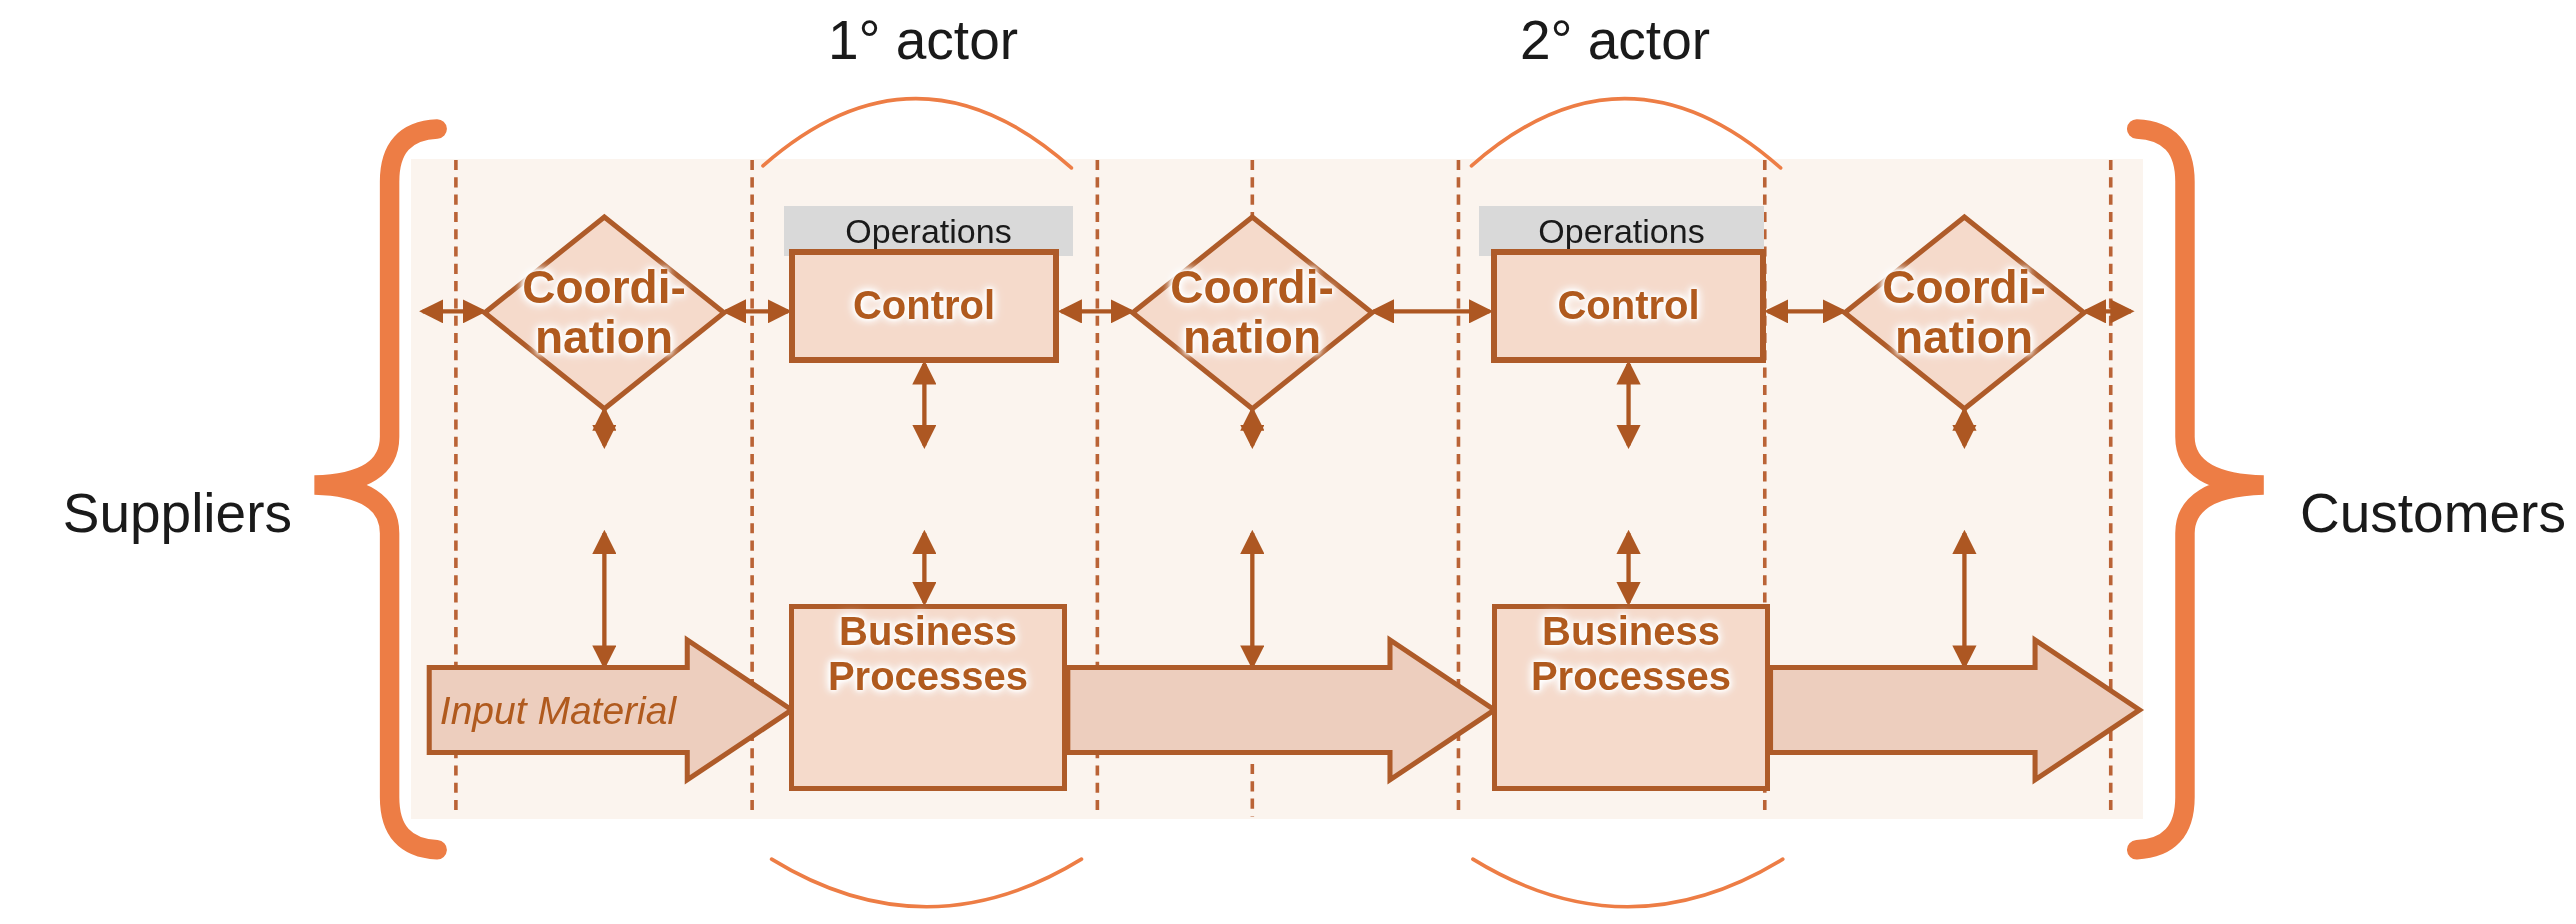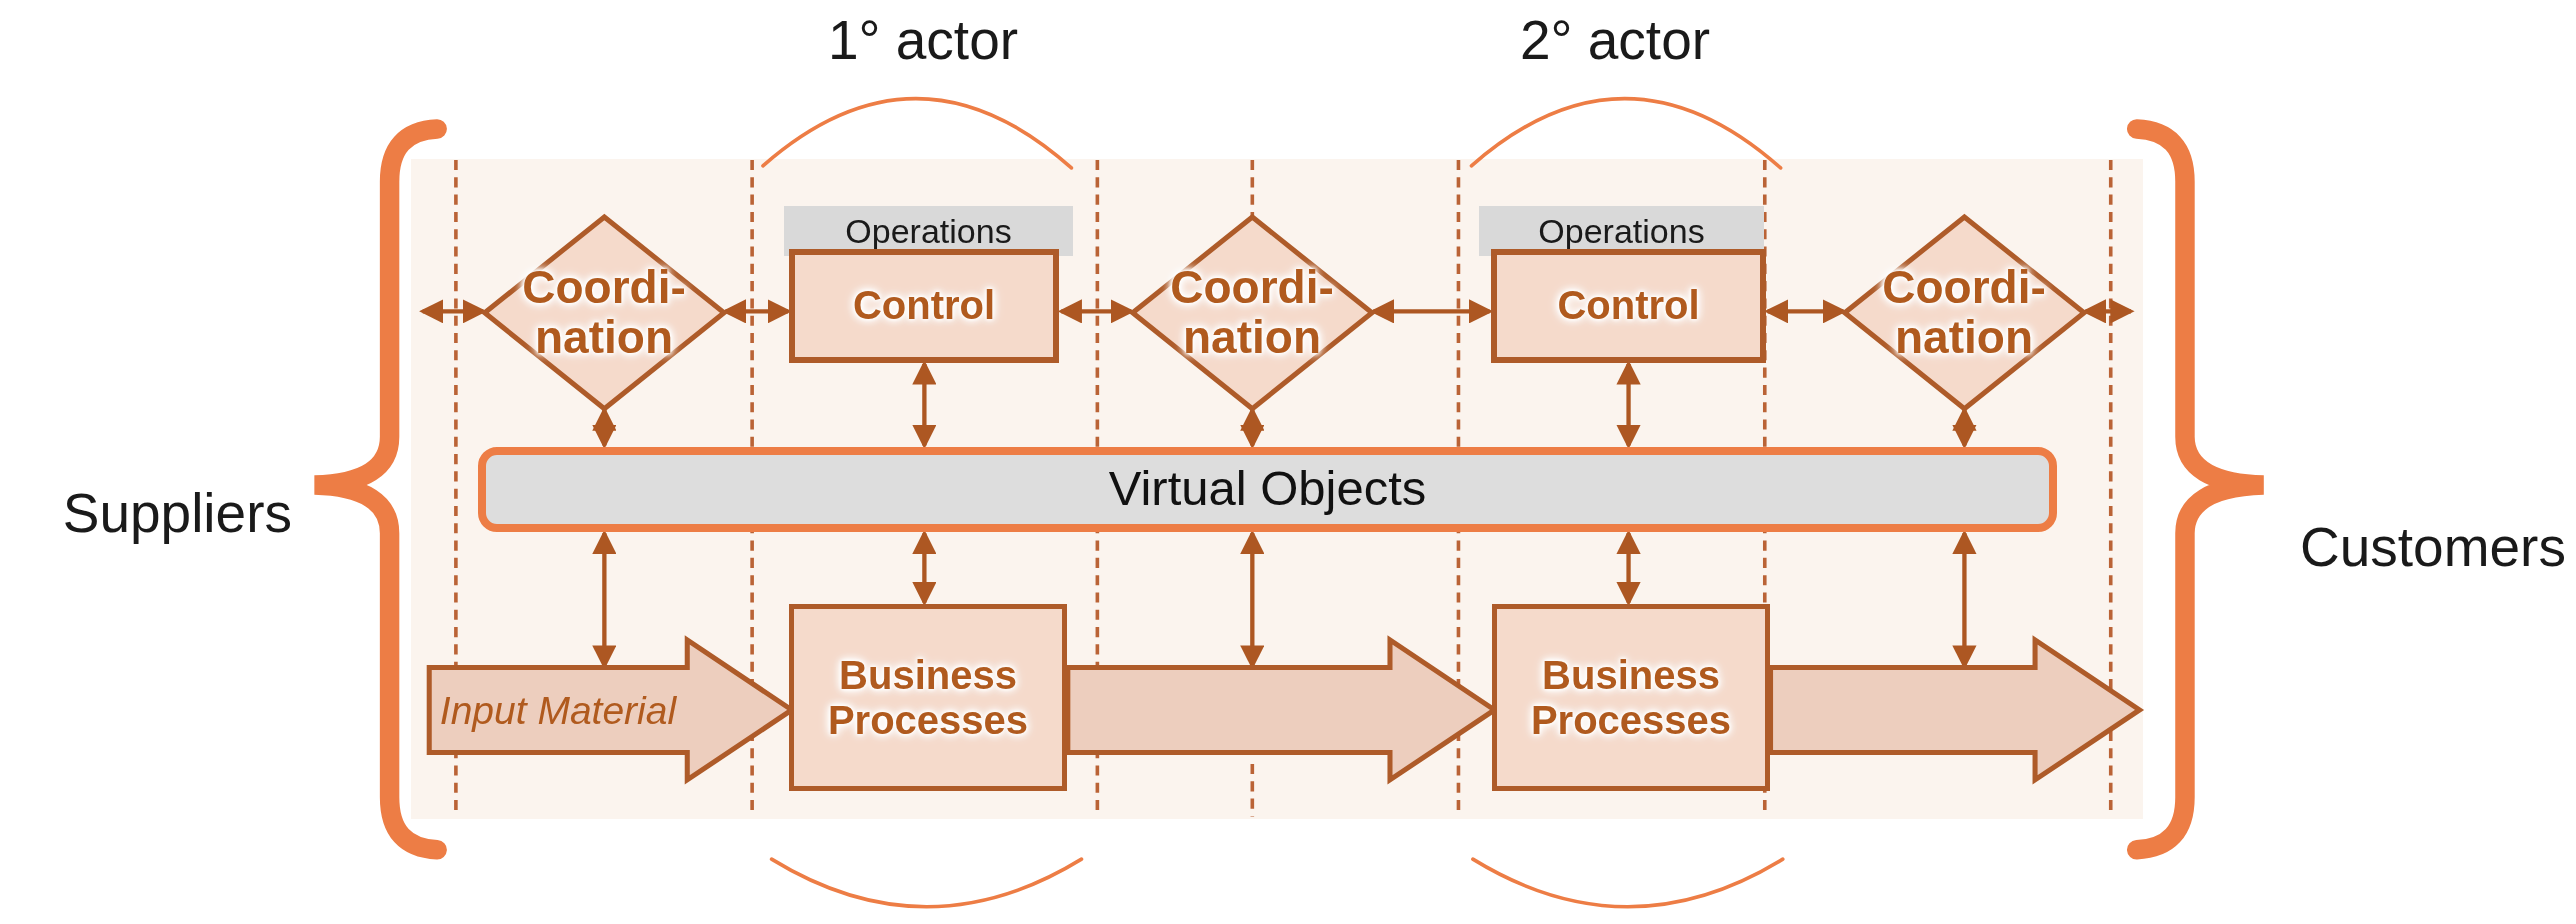--- a/index.html
+++ b/index.html
@@ -18,21 +18,21 @@
   .txt{position:absolute;box-sizing:border-box;text-align:center;white-space:nowrap;}
   .black-big{font-size:55px;color:var(--text-black);}
   .ops{left:0;top:0;background:var(--gray-fill);font-size:34px;color:#1a1a1a;line-height:50px;margin-top:24px;}
   .ctrl{background:var(--shape-fill);border:6.5px solid var(--border-brown);
         font-size:40px;font-weight:bold;color:var(--text-brown);line-height:101px;}
   .glow{text-shadow:0 0 4.3px #fff,0 0 4.3px #fff,0 0 8.7px #fff,0 0 10px #fff,0 0 13px #fff;}
   .bar{left:478px;top:447px;width:1579px;height:85px;background:var(--bar-fill);
        border:8px solid var(--accent-orange);border-radius:19px;
        font-size:49px;color:#111;line-height:66px;}
   .bp{background:var(--shape-fill);border:5px solid var(--border-brown);
-      display:flex;flex-direction:column;align-items:center;justify-content:center;
+      display:flex;flex-direction:column;align-items:center;justify-content:flex-start;
       font-size:40px;font-weight:bold;color:var(--text-brown);line-height:1.12;}
   .dlabel{width:216px;height:108px;display:flex;flex-direction:column;align-items:center;justify-content:center;
       font-size:46px;font-weight:bold;color:var(--text-brown);line-height:1.08;}
   .flabel{font-size:39px;font-style:italic;color:var(--text-brown);line-height:43px;}
   .side{font-size:55px;color:var(--text-black);line-height:72px;}
 </style>
 </head>
 <body>
 
 <div id="canvas">
@@ -110,35 +110,32 @@
   </div>
   <div class="abs dlabel" style="left:1144px;top:259px;">
     <span class="glow">Coordi-</span>
     <span class="glow">nation</span>
   </div>
   <div class="abs dlabel" style="left:1856px;top:259px;">
     <span class="glow">Coordi-</span>
     <span class="glow">nation</span>
   </div>
 
-  <div class="abs txt bar">
-    <span>Virtual Objects</span>
-  </div>
 
   <div class="abs bp" style="left:789px;top:604px;width:278px;height:187px;">
     <span class="glow">Business</span>
     <span class="glow">Processes</span>
   </div>
   <div class="abs bp" style="left:1492px;top:604px;width:278px;height:187px;">
     <span class="glow">Business</span>
     <span class="glow">Processes</span>
   </div>
 
   <div class="abs txt flabel" style="left:378px;top:689px;width:360px;text-align:center;">Input Material</div>
 
   <div class="abs txt black-big" style="left:743px;top:3.6px;width:360px;height:72px;line-height:72px;">1° actor</div>
   <div class="abs txt black-big" style="left:1435px;top:3.6px;width:360px;height:72px;line-height:72px;">2° actor</div>
 
   <div class="abs side" style="left:0px;top:477px;width:292px;text-align:right;">Suppliers</div>
-  <div class="abs side" style="left:2300px;top:477px;width:276px;text-align:left;margin-top:34px;">Customers</div>
+  <div class="abs side" style="left:2300px;top:477px;width:276px;text-align:left;">Customers</div>
 
 </div>
 
 
 </body></html>

